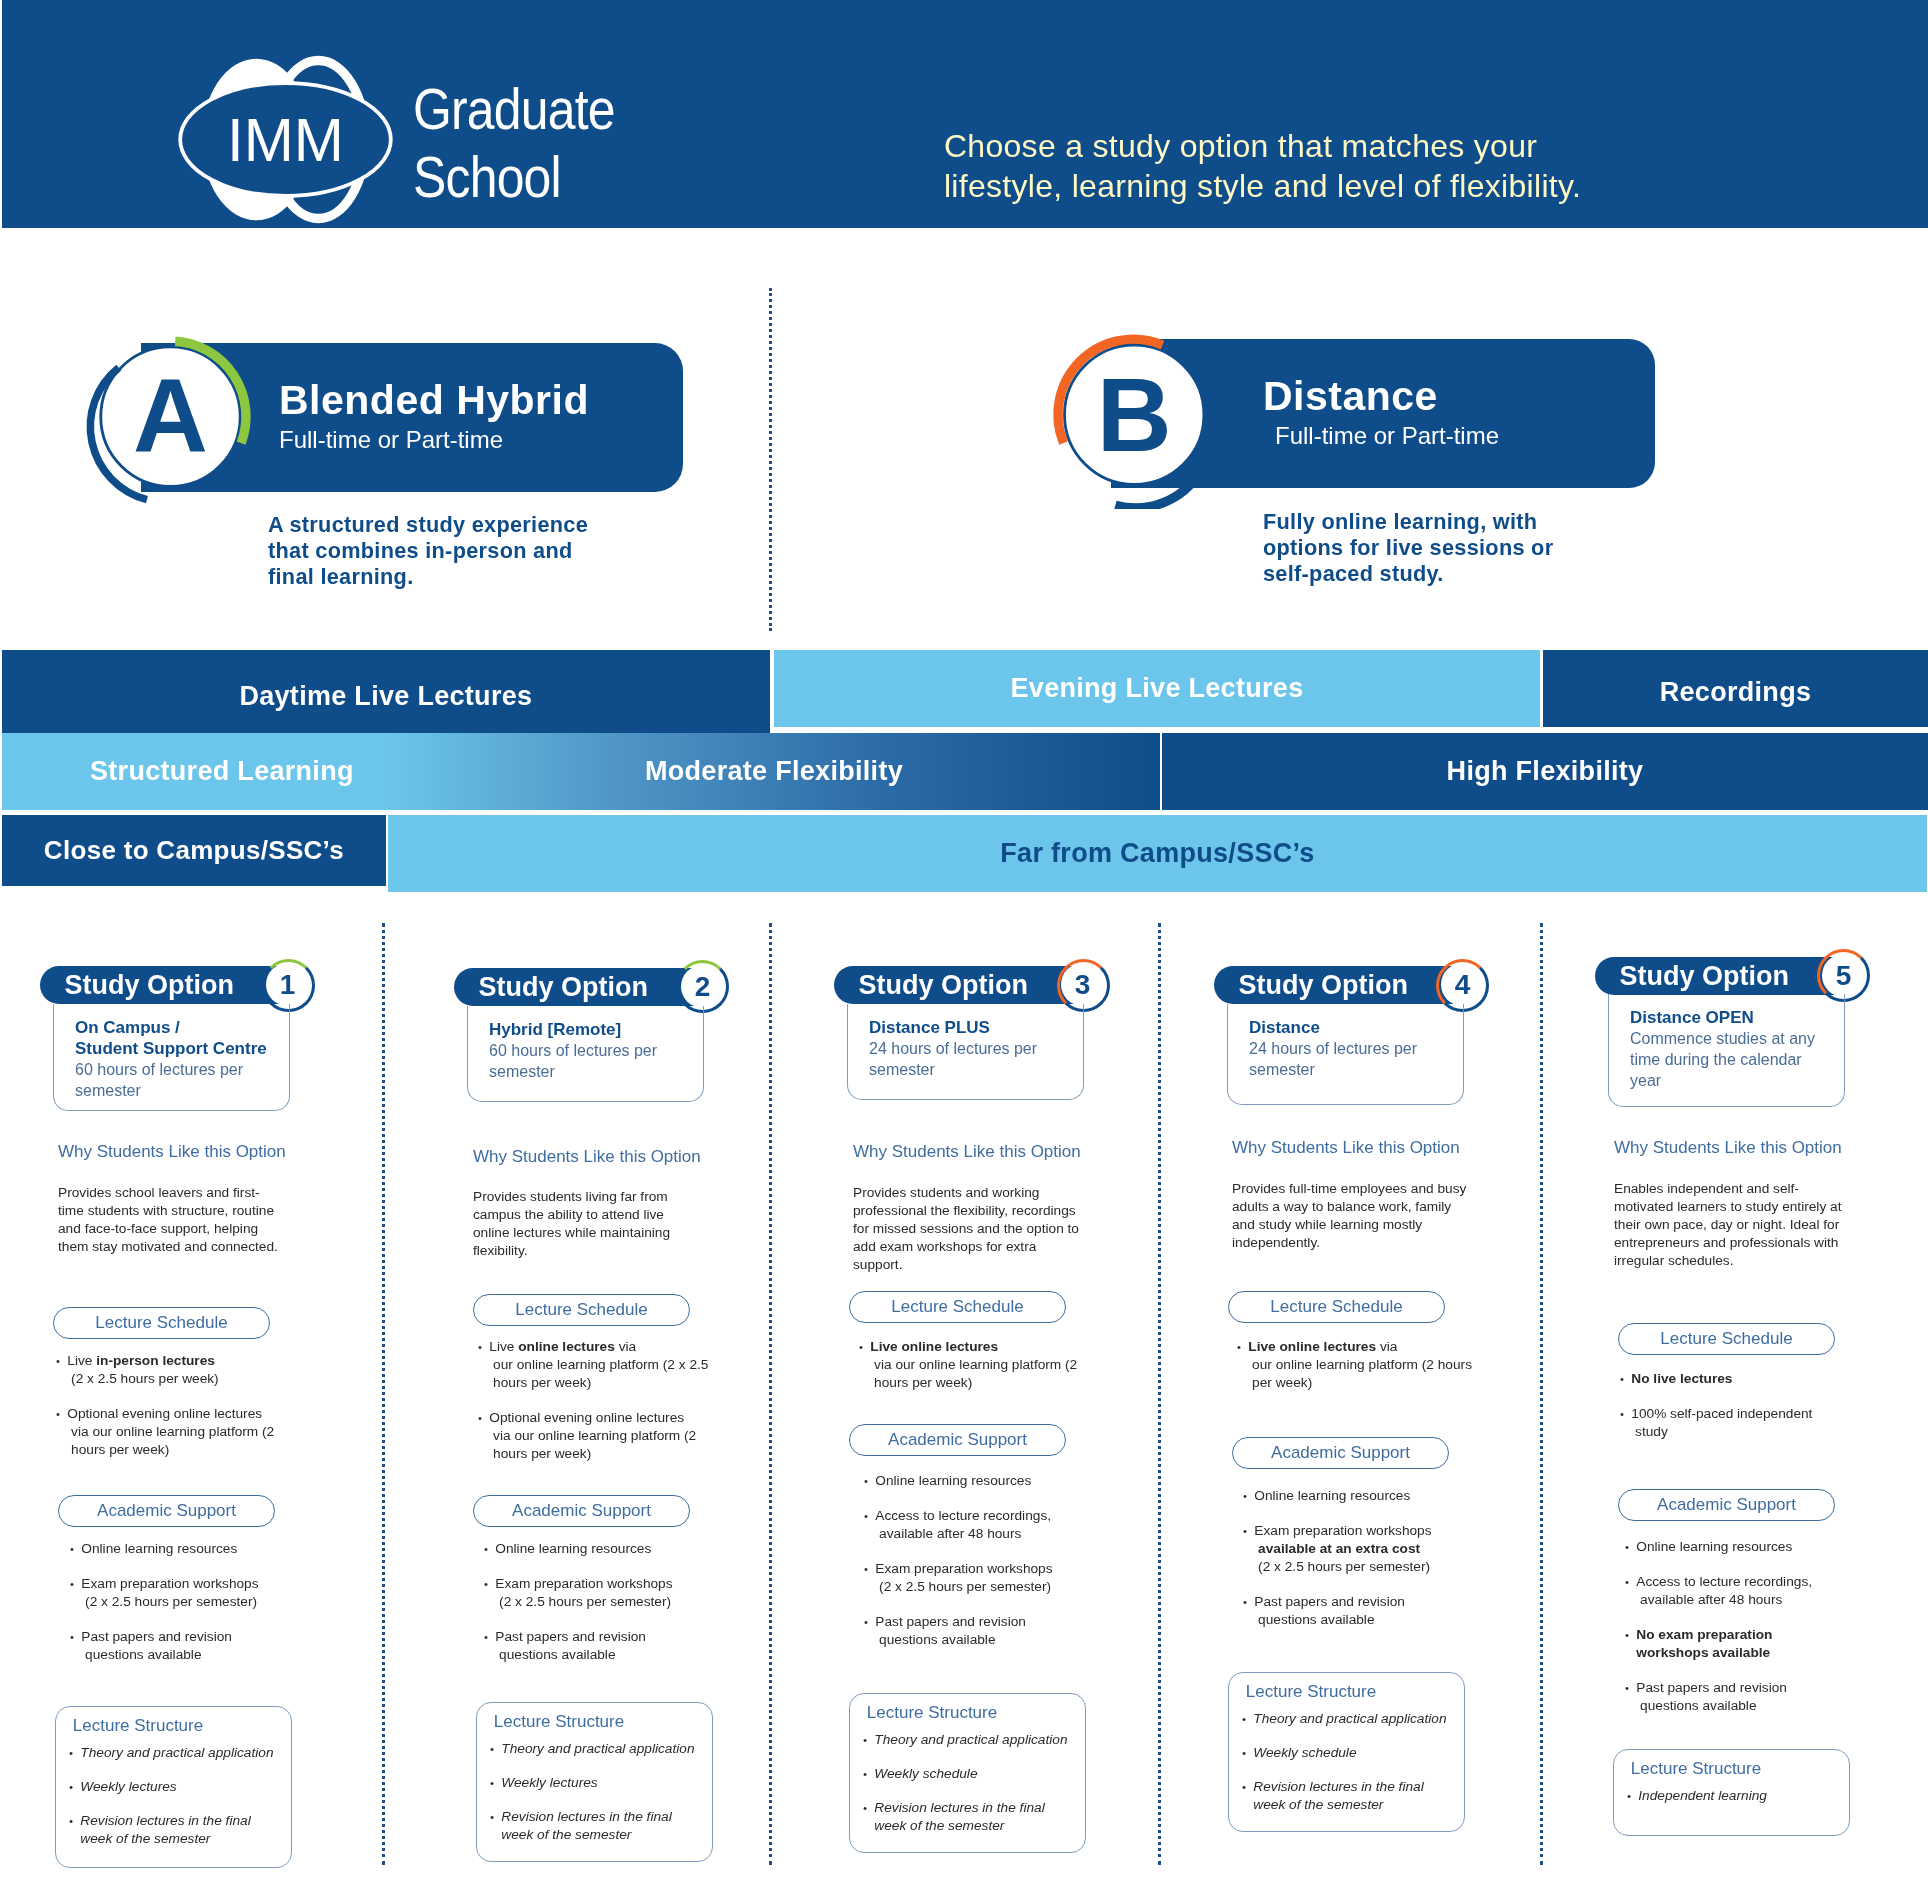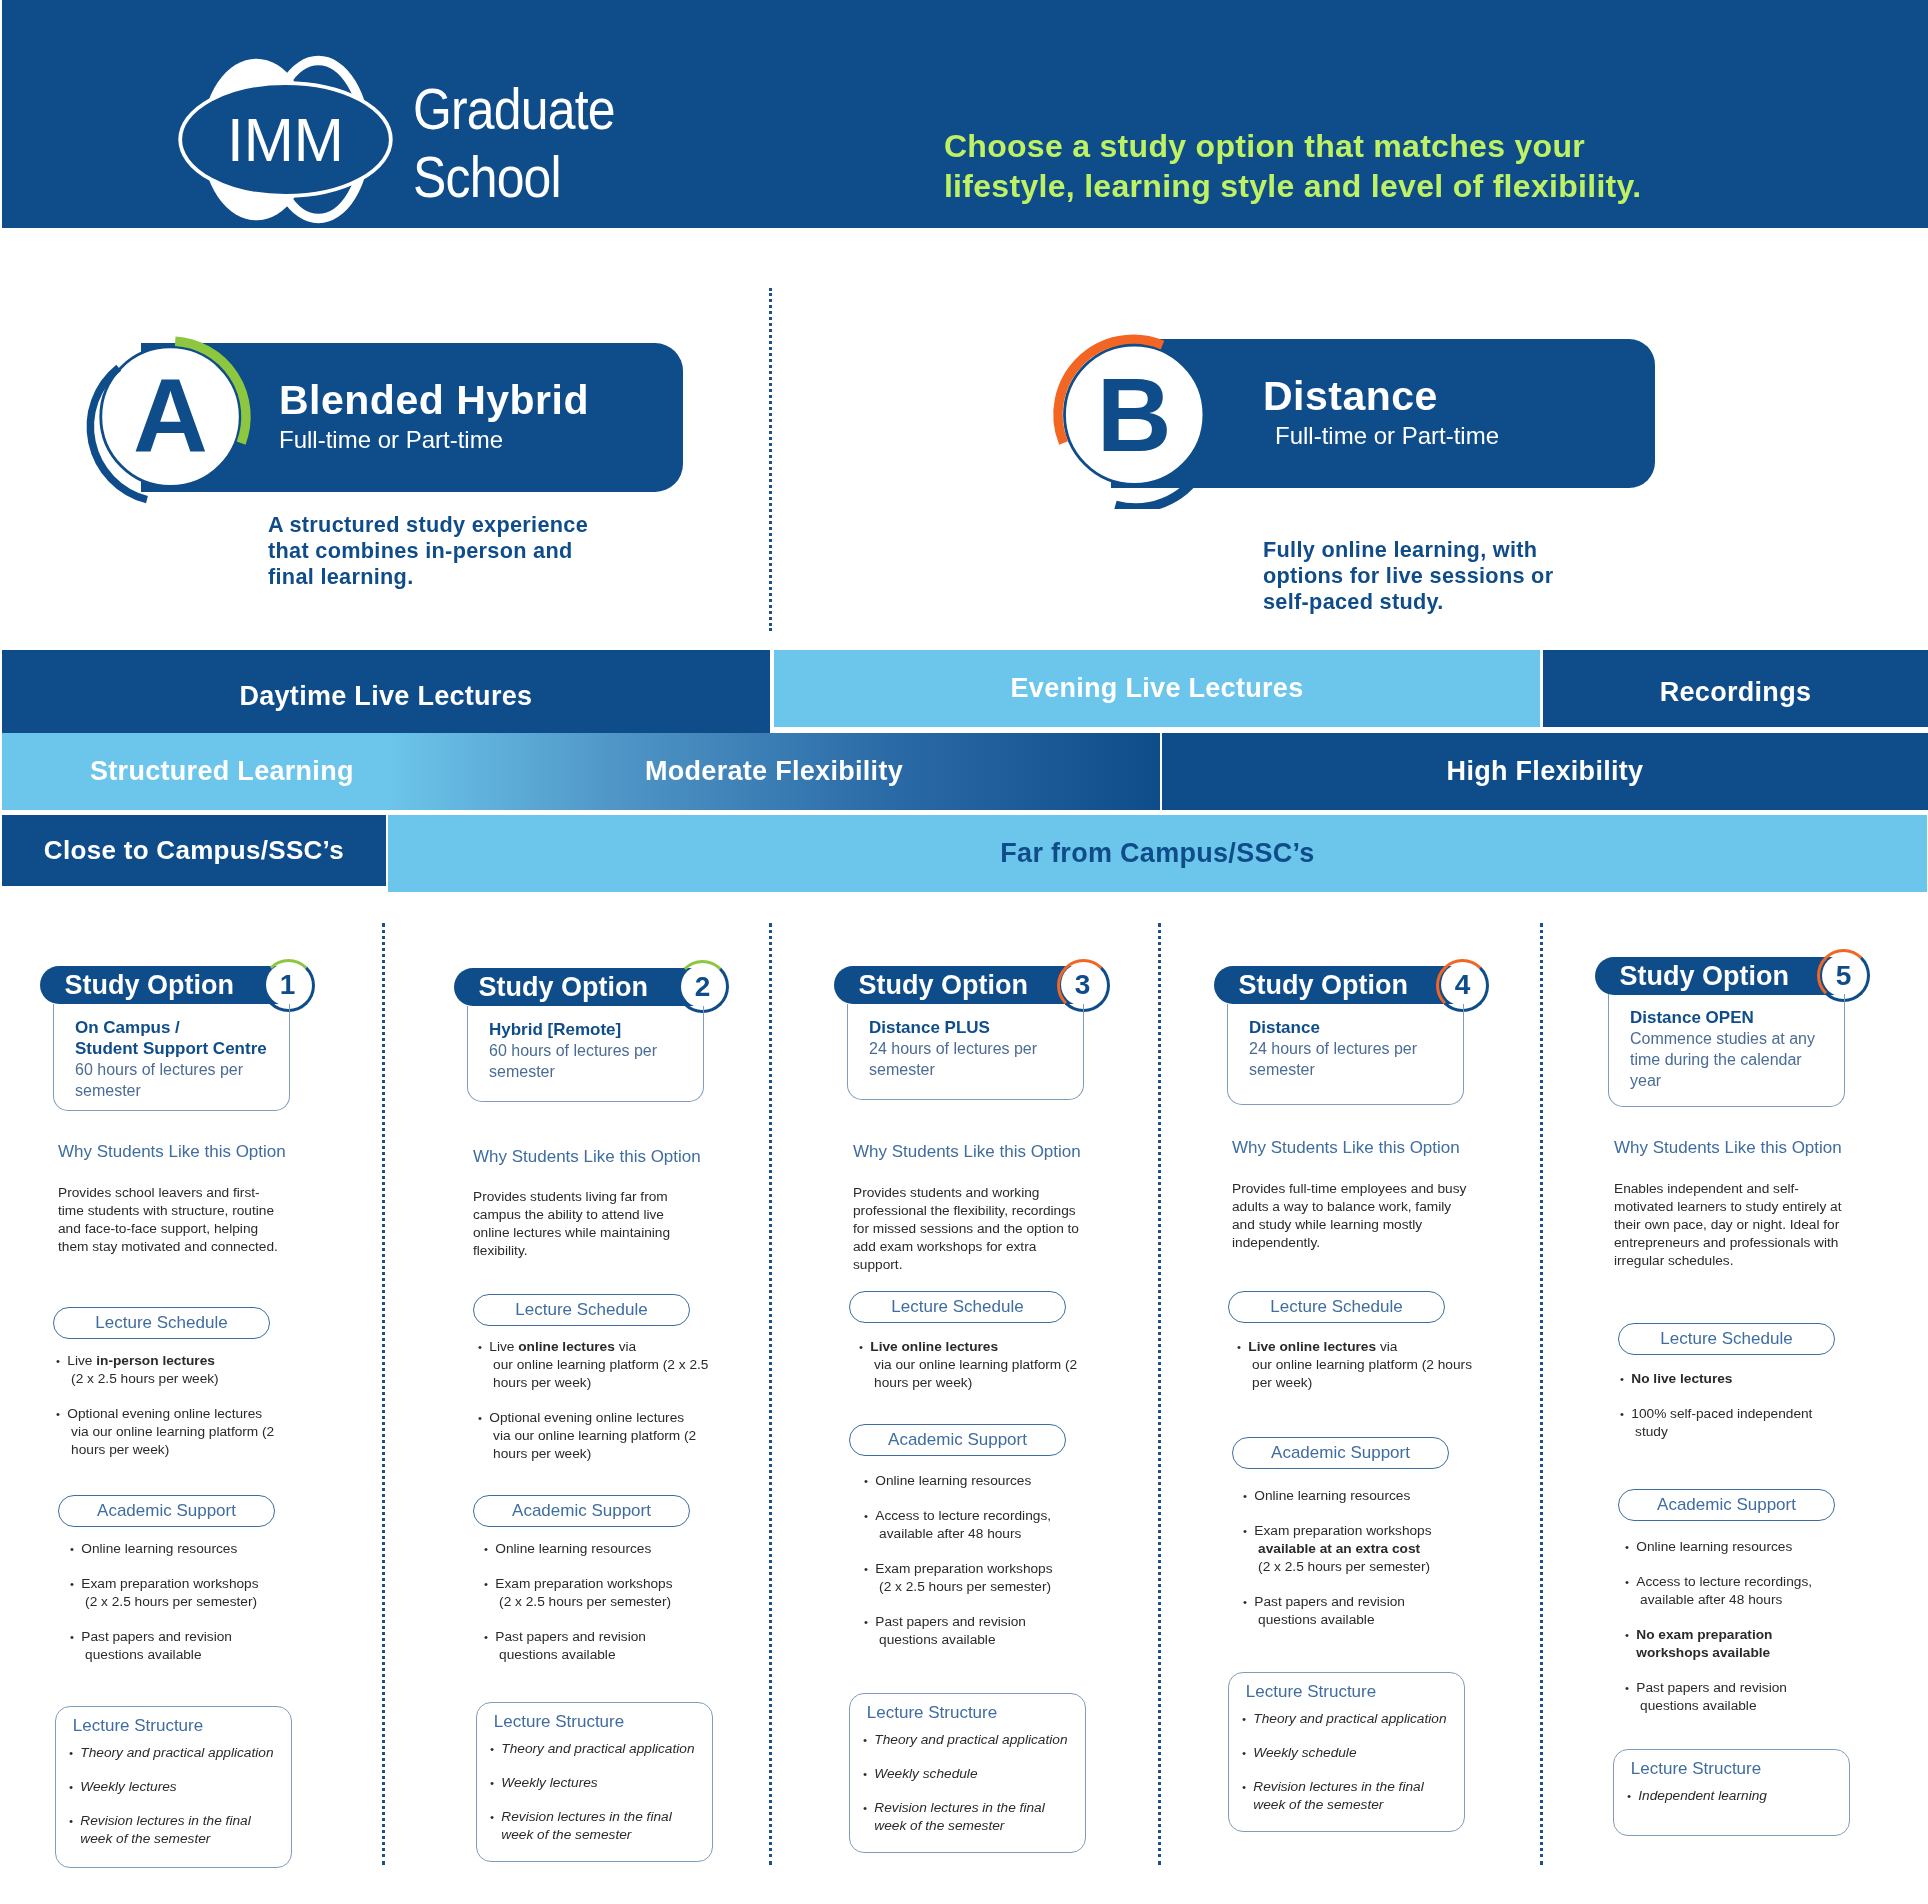--- a/index.html
+++ b/index.html
@@ -3,21 +3,21 @@
 <meta charset="utf-8">
 <style>
   * { box-sizing: border-box; margin: 0; padding: 0; }
   html, body { width: 1928px; height: 1905px; background: #ffffff; overflow: hidden; }
   body { font-family: "Liberation Sans", sans-serif; color: #2a2a2a; position: relative; }
 
   
   .header { position: absolute; left: 1.9px; top: 0; width: 1927px; height: 228px; background: #0f4c8a; }
   .logo { position: absolute; left: 175px; top: 53px; width: 217px; height: 173px; }
   .logo-word { position: absolute; left: 411px; top: 75px; color: #fff; font-family: "Liberation Sans", sans-serif; font-size: 58px; line-height: 68px; transform: scaleX(0.86); transform-origin: left top; letter-spacing: -0.9px; }
-  .tagline { position: absolute; left: 942px; top: 126px; color: #bef264; font-weight: bold; font-size: 32px; line-height: 40px; letter-spacing: 0.3px; }
+  .tagline { position: absolute; left: 942px; top: 126px; color: #fef9c3; font-weight: normal; font-size: 32px; line-height: 40px; letter-spacing: 0.3px; }
 
   
   .vdots { position: absolute; width: 0; border-left: 3.8px dotted #1d4f8a; }
 
   
   .banner { position: absolute; background: #0f4c8a; border-radius: 0 26px 26px 0; }
   .banner-a { left: 141px; top: 343px; width: 542px; height: 149px; border-radius: 0 28px 28px 0; }
   .banner-b { left: 1111px; top: 339px; width: 544px; height: 149px; }
   .banner-title { position: absolute; color: #fff; font-weight: bold; font-size: 41px; letter-spacing: 0.5px; }
   .banner-sub { position: absolute; color: #fff; font-size: 24px; margin-left: 12px; }
@@ -94,21 +94,21 @@
   <div class="banner banner-b">
     <div class="banner-title" style="left:152px; top:34px;">Distance</div>
     <div class="banner-sub" style="left:152px; top:83px;">Full-time or Part-time</div>
   </div>
   <svg style="position:absolute; left:1040px; top:330px;" width="179" height="179" viewBox="0 0 190 190">
     <circle cx="100" cy="90" r="74" fill="#fff" stroke="#0f4c8a" stroke-width="3"></circle>
     <path d="M 80 186 A 80 80 0 0 0 170 150" fill="none" stroke="#0f4c8a" stroke-width="10"></path>
     <path d="M 130 16 A 80 80 0 0 0 25 120" fill="none" stroke="#f26522" stroke-width="10"></path>
     <text x="100" y="128" text-anchor="middle" fill="#0f4c8a" font-family="Liberation Sans, sans-serif" font-weight="bold" font-size="110">B</text>
   </svg>
-  <div class="banner-desc" style="left:1263px; top:509px;margin-top:28px;">
+  <div class="banner-desc" style="left:1263px; top:509px;">
     <div>Fully online learning, with</div>
     <div>options for live sessions or</div>
     <div>self-paced study.</div>
   </div>
 </div>
 
 <div>
   <div class="band dark" style="left:1.9px; top:650px; width:768px; height:92px;">Daytime Live Lectures</div>
   <div class="band light" style="left:774px; top:650px; width:766px; height:77px;">Evening Live Lectures</div>
   <div class="band dark" style="left:1543px; top:650px; width:385px; height:77px; padding-top:7.5px;">Recordings</div>

